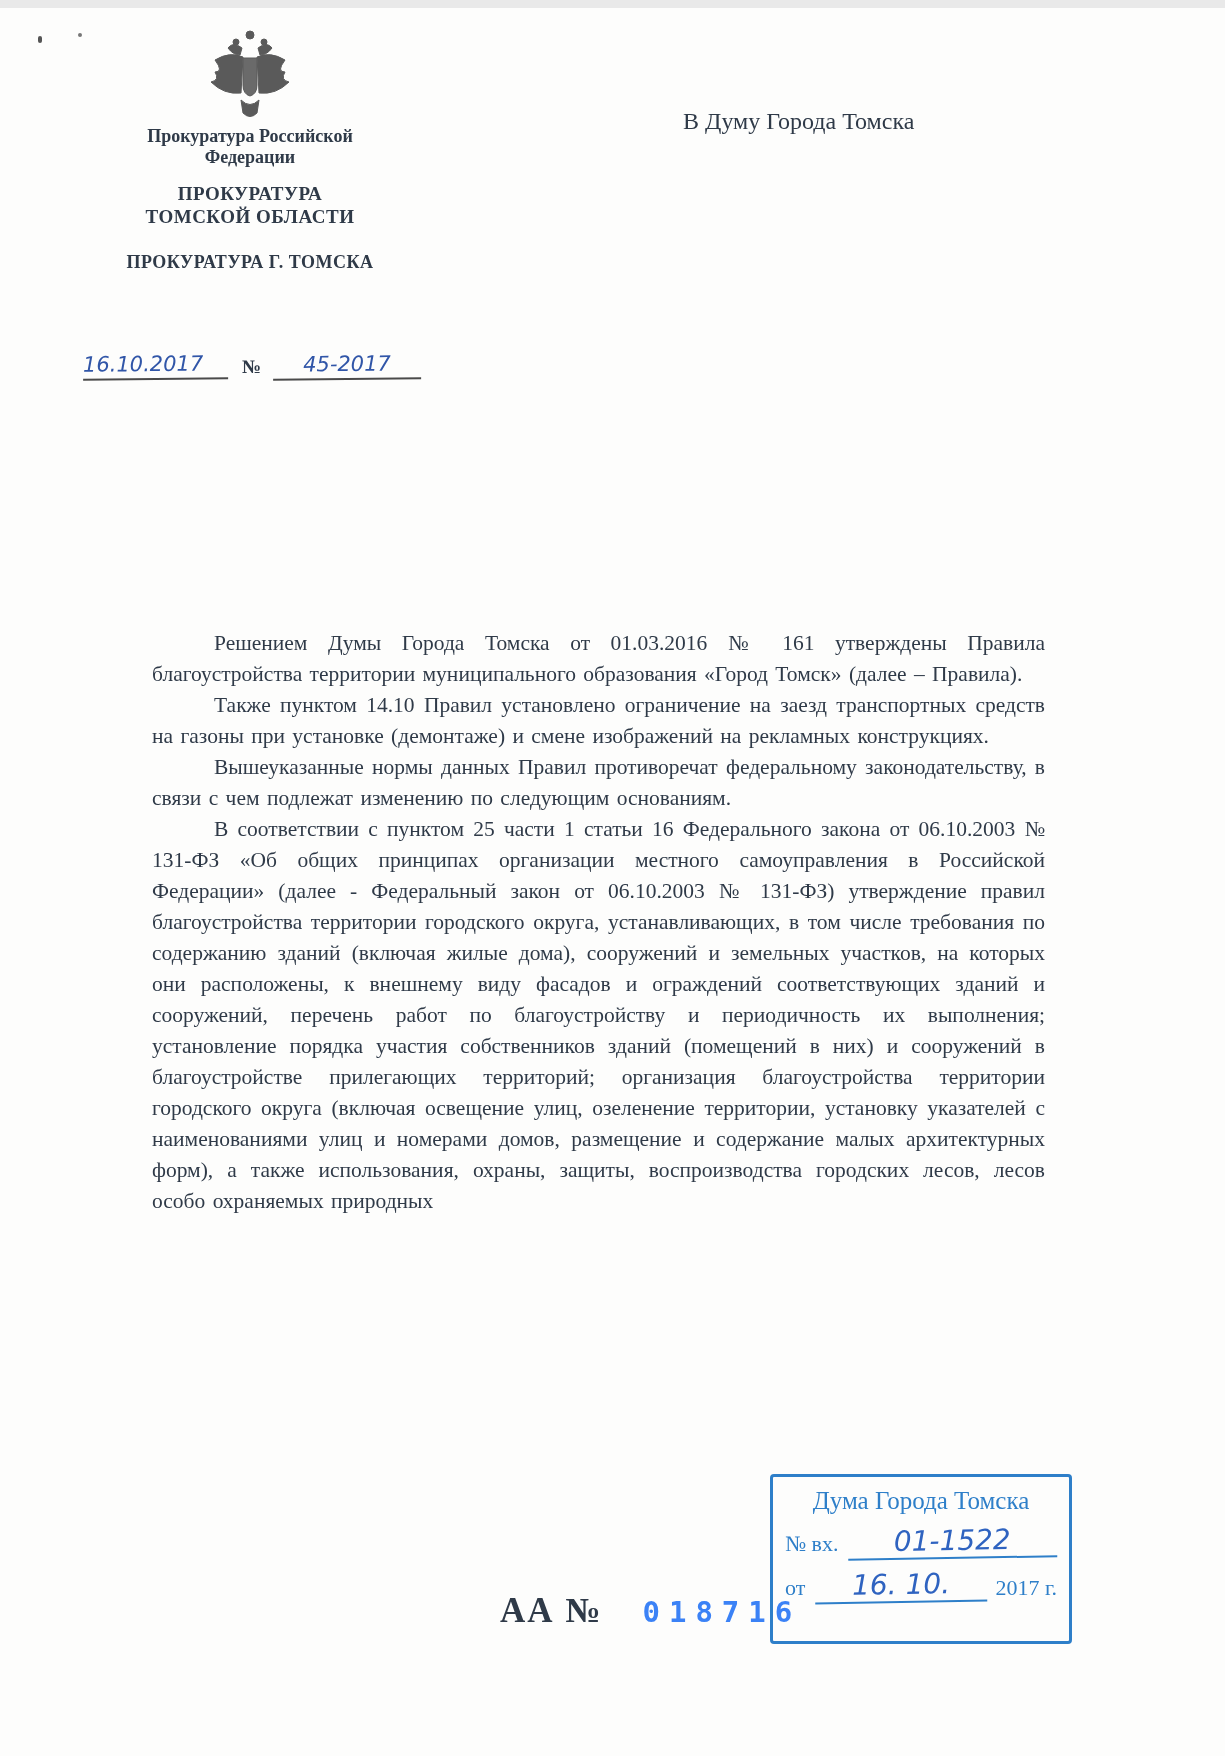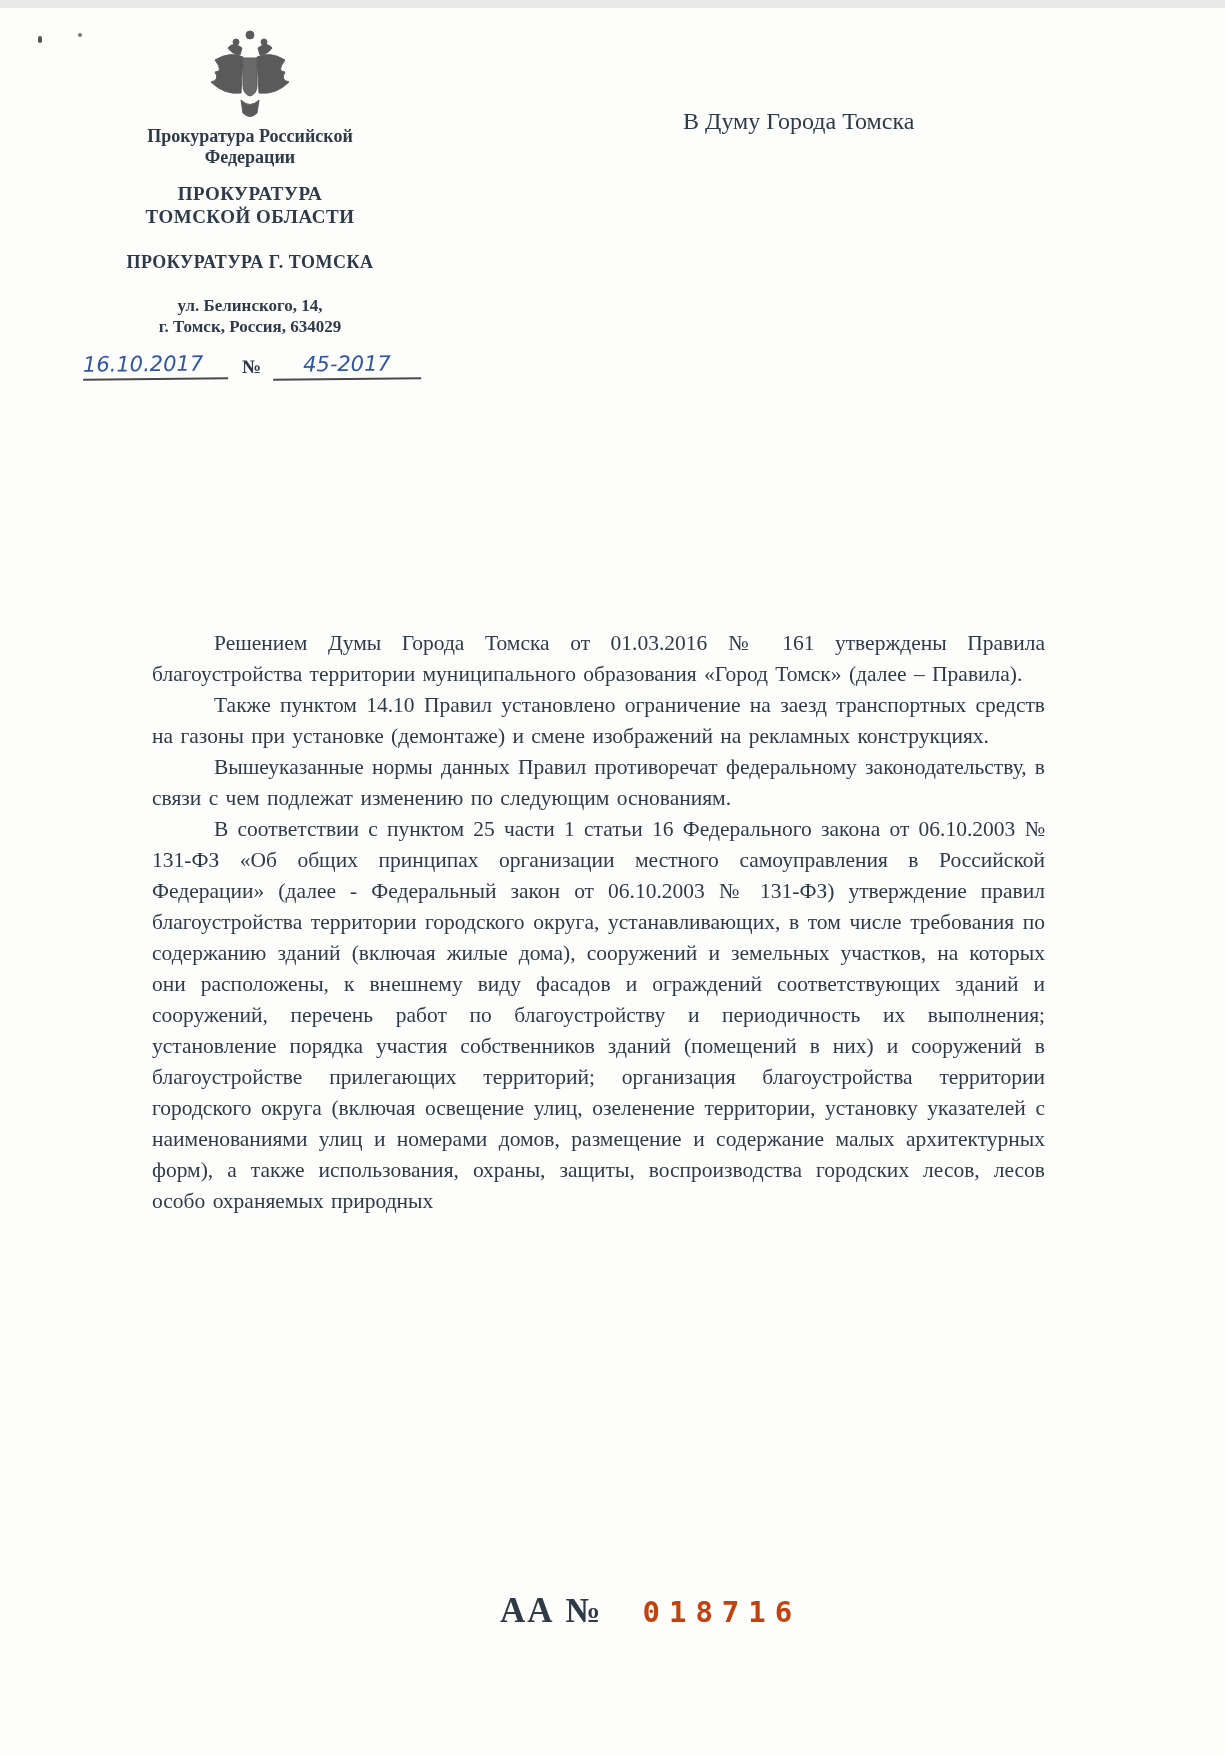--- a/index.html
+++ b/index.html
@@ -49,21 +49,21 @@
     margin:0;font-size:21.5px;line-height:31px;
     text-align:justify;text-indent:62px;
     word-spacing:2px;
   }
   
   .serial{position:absolute;left:500px;top:1583px;display:flex;align-items:baseline;}
   .serial-label{font-weight:bold;font-size:35px;letter-spacing:2px;}
   .serial-number{
     margin-left:40px;
     font-family:"DejaVu Sans Mono", monospace;
-    font-size:29px;font-weight:bold;letter-spacing:9px;color:#c2410c;
+    font-size:29px;font-weight:bold;letter-spacing:9px;color:#3b82f6;
   }
   
   .stamp{
     position:absolute;left:770px;top:1466px;width:302px;height:170px;
     border:3px solid #2e7fc9;border-radius:4px;
     color:#2e7fc9;box-sizing:border-box;padding:10px 12px 8px;
   }
   .stamp-title{text-align:center;font-size:25px;line-height:28px;}
   .stamp-row{display:flex;align-items:flex-end;margin-top:12px;font-size:22px;}
   .stamp-label{margin-right:10px;padding-bottom:2px;white-space:nowrap;}
@@ -96,24 +96,20 @@
         <path d="M50 20 q9 -7 14 0 q-5 7 -12 7 z"></path>
         <path d="M7 32 q15 -9 28 -3 l-2 36 q-17 2 -30 -11 q9 -2 4 -10 q9 0 0 -12 z"></path>
         <path d="M77 32 q-15 -9 -28 -3 l2 36 q17 2 30 -11 q-9 -2 -4 -10 q-9 0 0 -12 z"></path>
         <path d="M35 30 h14 v27 q0 9 -7 11 q-7 -2 -7 -11 z" fill="#6a6a6a"></path>
         <path d="M33 72 q9 9 18 0 l-2 13 q-7 7 -14 0 z"></path>
       </g>
     </svg>
     <div class="org-parent">Прокуратура Российской Федерации</div>
     <div class="org-region">ПРОКУРАТУРА ТОМСКОЙ ОБЛАСТИ</div>
     <div class="org-city">ПРОКУРАТУРА Г. ТОМСКА</div>
-    <div class="address">
-      <div>ул. Белинского, 14,</div>
-      <div>г. Томск, Россия, 634029</div>
-    </div>
   </div>
 
   <div class="dateline">
     <span class="handwriting hw-date">16.10.2017</span>
     <span class="num-sign">№</span>
     <span class="handwriting hw-number">45-2017</span>
   </div>
 
   <div class="recipient">В Думу Города Томска</div>
 
@@ -123,16 +119,28 @@
     <p>Также пунктом 14.10 Правил установлено ограничение на заезд транспортных средств на газоны при установке (демонтаже) и смене изображений на рекламных конструкциях.</p>
     <p>Вышеуказанные нормы данных Правил противоречат федеральному законодательству, в связи с чем подлежат изменению по следующим основаниям.</p>
     <p>В соответствии с пунктом 25 части 1 статьи 16 Федерального закона от 06.10.2003 № 131-ФЗ «Об общих принципах организации местного самоуправления в Российской Федерации»  (далее - Федеральный закон от 06.10.2003 № 131-ФЗ) утверждение правил благоустройства территории городского округа, устанавливающих, в том числе требования по содержанию зданий (включая жилые дома), сооружений и земельных участков, на которых они расположены, к внешнему виду фасадов и ограждений соответствующих зданий и сооружений, перечень работ по благоустройству и периодичность их выполнения; установление порядка участия собственников зданий (помещений в них) и сооружений в благоустройстве прилегающих территорий; организация благоустройства территории городского округа (включая освещение улиц, озеленение территории, установку указателей с наименованиями улиц и номерами домов, размещение и содержание малых архитектурных форм), а также использования, охраны, защиты, воспроизводства городских лесов, лесов особо охраняемых природных</p>
   </div>
 
   <div class="serial">
     <span class="serial-label">АА №</span>
     <span class="serial-number">018716</span>
   </div>
 
+  <div class="stamp">
+    <div class="stamp-title">Дума Города Томска</div>
+    <div class="stamp-row">
+      <span class="stamp-label">№ вх.</span>
+      <span class="stamp-hw handwriting">01-1522</span>
+    </div>
+    <div class="stamp-row">
+      <span class="stamp-label">от</span>
+      <span class="stamp-hw handwriting">16. 10.</span>
+      <span class="stamp-suffix">2017 г.</span>
+    </div>
+  </div>
 
   <div class="scan-edge"></div>
 
 </div>
 
 </body></html>

